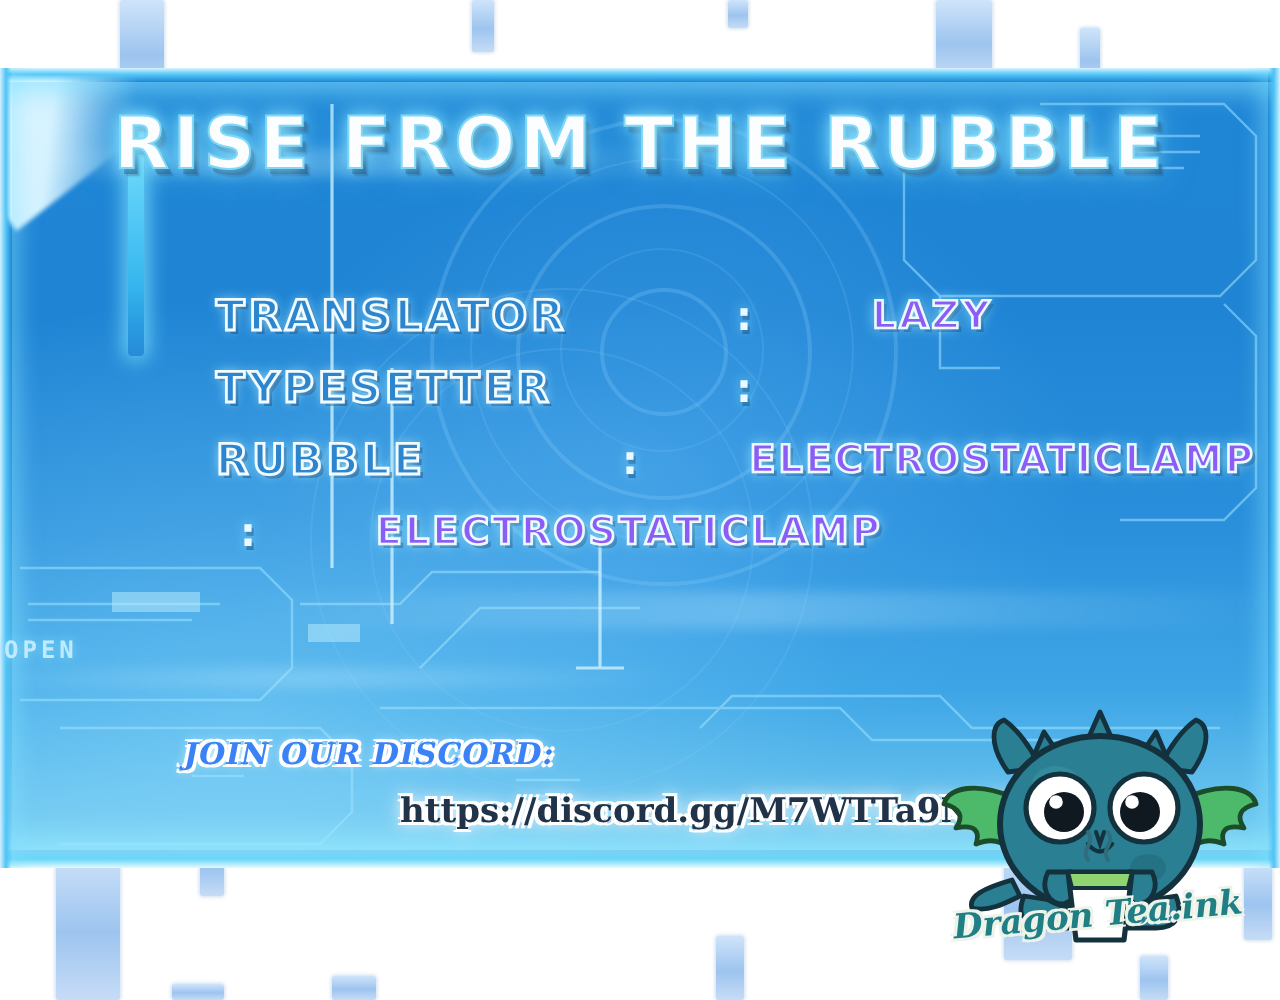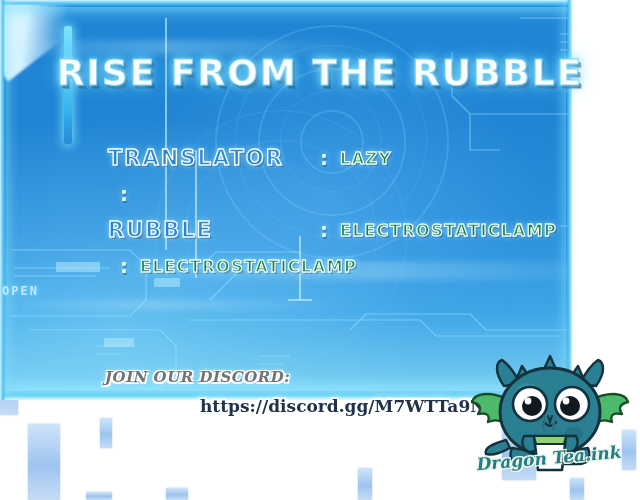--- a/index.html
+++ b/index.html
@@ -7,21 +7,21 @@
        font-family:"Liberation Sans",sans-serif;}
 
   #stage{position:relative;width:640px;height:500px;background:#ffffff;overflow:hidden;}
 
   
   .bar{position:absolute;border-radius:1px;
        background:linear-gradient(180deg,#cfe4fa 0%,#9dc4ef 55%,#c6dcf6 100%);
        box-shadow:0 0 2px rgba(120,160,210,.55);}
 
   
-  #panel{position:absolute;left:0;top:0;width:572px;height:400px;overflow:hidden;
+  #panel{position:absolute;left:0;top:34px;width:640px;height:400px;overflow:hidden;
          background:
            radial-gradient(ellipse 300px 220px at 330px 200px,rgba(120,200,255,.30) 0%,rgba(60,150,230,0) 70%),
            radial-gradient(ellipse 420px 300px at 120px 330px,rgba(150,225,255,.42) 0%,rgba(60,150,230,0) 72%),
            linear-gradient(180deg,#1f86d6 0%,#1f84d4 30%,#2a90dc 58%,#3ea6e6 78%,#7fd2f2 100%);}
 
   
   .ring{position:absolute;border-radius:50%;border:2px solid rgba(150,215,255,.22);}
   .ring.thin{border-width:1px;border-color:rgba(140,205,250,.16);}
 
   
@@ -59,35 +59,35 @@
          letter-spacing:2px;color:#fbfdff;
          -webkit-text-stroke:1px #7fd8f6;
          text-shadow:
             0 0 8px #8fe3ff,
             0 0 18px #63cdf5,
             2px 3px 0 rgba(20,60,110,.55),
             3px 4px 1px rgba(15,45,90,.35);}
 
   
   #credits{position:absolute;left:108px;top:140px;width:520px;}
-  .crow{display:flex;align-items:center;height:36px;}
+  .crow{display:flex;align-items:center;height:36px;gap:48px;}
   .role{width:200px;font-family:"DejaVu Sans",sans-serif;font-weight:bold;font-size:21px;
         letter-spacing:2px;color:#2d86cd;
         -webkit-text-stroke:1.4px #f2fbff;
         text-shadow:0 0 6px rgba(180,240,255,.8),2px 2px 0 rgba(18,60,110,.45);}
   .colon{width:32px;text-align:center;font-family:"DejaVu Sans",sans-serif;font-weight:bold;
         font-size:20px;color:#e9f9ff;text-shadow:0 0 6px #7fd8f6,1px 2px 0 rgba(18,60,110,.5);}
-  .val{font-family:"DejaVu Sans",sans-serif;font-weight:bold;font-size:16px;letter-spacing:1.5px;
-        color:#15803d;-webkit-text-stroke:1.3px #eafaff;
+  .val{font-family:"DejaVu Sans",sans-serif;font-weight:bold;font-size:19px;letter-spacing:1.5px;
+        color:#8b5cf6;-webkit-text-stroke:1.3px #eafaff;
         text-shadow:0 0 7px rgba(170,240,255,.9),2px 2px 0 rgba(18,60,110,.4);}
 
   
-  #discord-label{position:absolute;left:105px;top:368px;
+  #discord-label{position:absolute;left:92px;top:368px;
         font-family:"DejaVu Serif",serif;font-style:italic;font-weight:bold;font-size:15px;
-        letter-spacing:.5px;color:#737373;
+        letter-spacing:.5px;color:#3b82f6;
         text-shadow:-1.5px -1.5px 0 #fff,1.5px -1.5px 0 #fff,-1.5px 1.5px 0 #fff,1.5px 1.5px 0 #fff,0 0 6px #fff;}
   #discord-url{position:absolute;left:200px;top:396px;
         font-family:"DejaVu Serif",serif;font-weight:bold;font-size:17px;
         color:#203349;
         text-shadow:-1.6px -1.6px 0 #fff,1.6px -1.6px 0 #fff,-1.6px 1.6px 0 #fff,1.6px 1.6px 0 #fff,
                     0 0 7px #fff,0 0 12px #fff;}
   #mascot-wrap{position:absolute;left:466px;top:348px;width:168px;height:148px;}
   #mascot-caption{position:absolute;left:474px;top:448px;width:150px;text-align:center;
         font-family:"DejaVu Serif",serif;font-style:italic;font-weight:bold;font-size:17px;
         color:#1f7f84;transform:rotate(-5deg);
@@ -175,20 +175,21 @@
 
   <div id="title">RISE FROM THE RUBBLE</div>
 
   <div id="credits">
       <div class="crow">
         <div class="role">TRANSLATOR</div>
         <div class="colon">:</div>
         <div class="val">LAZY</div>
       </div>
       <div class="crow">
+        <div class="role">TYPESETTER</div>
         <div class="colon">:</div>
       </div>
       <div class="crow">
         <div class="role">RUBBLE</div>
         <div class="colon">:</div>
         <div class="val">ELECTROSTATICLAMP</div>
       </div>
       <div class="crow">
         <div class="colon">:</div>
         <div class="val">ELECTROSTATICLAMP</div>

